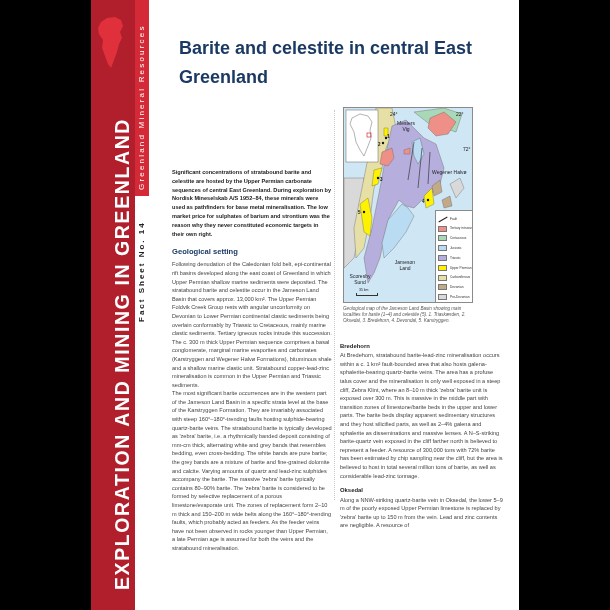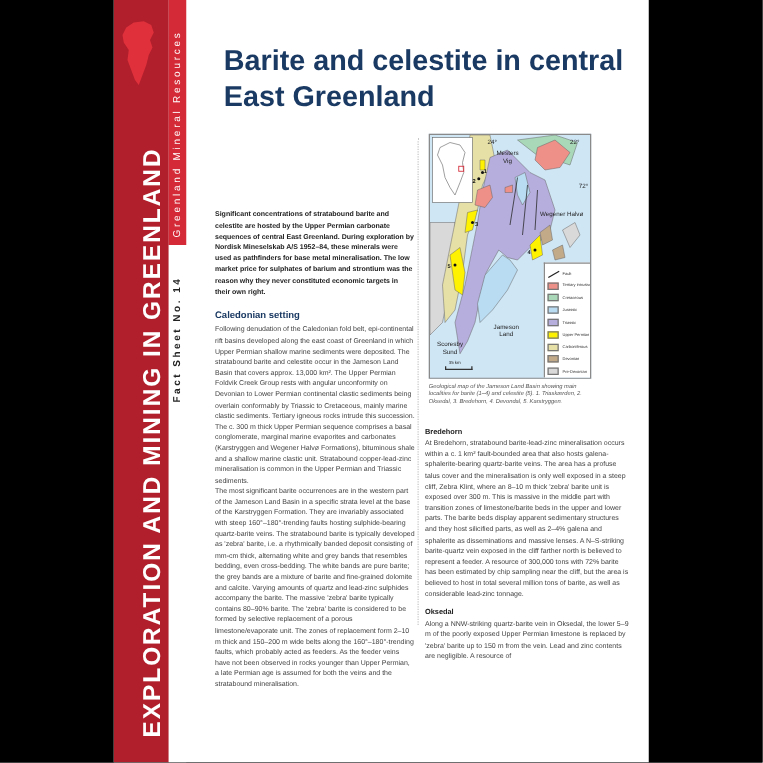--- a/index.html
+++ b/index.html
@@ -43,21 +43,21 @@
       white-space: nowrap; color: #222; font-size: 8px; font-weight: bold;
       letter-spacing: 2px; line-height: 1;
     }
     .greenland-logo {
       position: absolute; left: 2px; top: 14px; width: 36px; height: 60px;
     }
 
     
     .title {
       position: absolute; left: 88px; top: 34px; width: 330px;
-      color: #1b3a63; font-weight: bold; font-size: 23px; line-height: 29px;
+      color: #1b3a63; font-weight: bold; font-size: 18px; line-height: 29px;
     }
 
     
     .col-left {
       position: absolute; left: 81px; top: 107px; width: 160px;
       font-size: 5.6px; line-height: 8.6px; color: #444;
     }
     .col-right {
       position: absolute; left: 249px; top: 107px; width: 164px;
       font-size: 5.6px; line-height: 8.6px; color: #444;
@@ -135,21 +135,21 @@
     <div class="factsheet-label">Fact Sheet No. 14</div>
   </div>
 
   <h1 class="title">Barite and celestite in central East Greenland</h1>
 
   <div class="divider"></div>
 
   <div class="col-left">
     <p class="lead">Significant concentrations of stratabound barite and celestite are hosted by the Upper Permian carbonate sequences of central East Greenland. During exploration by Nordisk Mineselskab A/S 1952–84, these minerals were used as pathfinders for base metal mineralisation. The low market price for sulphates of barium and strontium was the reason why they never constituted economic targets in their own right.</p>
 
-    <h2 class="sec">Caledonian setting</h2>
+    <h2 class="sec">Geological setting</h2>
     <p class="body">Following denudation of the Caledonian fold belt, epi-continental rift basins developed along the east coast of Greenland in which Upper Permian shallow marine sediments were deposited. The stratabound barite and celestite occur in the Jameson Land Basin that covers approx. 13,000 km². The Upper Permian Foldvik Creek Group rests with angular unconformity on Devonian to Lower Permian continental clastic sediments being overlain conformably by Triassic to Cretaceous, mainly marine clastic sediments. Tertiary igneous rocks intrude this succession. The c. 300 m thick Upper Permian sequence comprises a basal conglomerate, marginal marine evaporites and carbonates (Karstryggen and Wegener Halvø Formations), bituminous shale and a shallow marine clastic unit. Stratabound copper-lead-zinc mineralisation is common in the Upper Permian and Triassic sediments.</p>
 
     <p class="body">The most significant barite occurrences are in the western part of the Jameson Land Basin in a specific strata level at the base of the Karstryggen Formation. They are invariably associated with steep 160°–180°-trending faults hosting sulphide-bearing quartz-barite veins. The stratabound barite is typically developed as 'zebra' barite, i.e. a rhythmically banded deposit consisting of mm-cm thick, alternating white and grey bands that resembles bedding, even cross-bedding. The white bands are pure barite; the grey bands are a mixture of barite and fine-grained dolomite and calcite. Varying amounts of quartz and lead-zinc sulphides accompany the barite. The massive 'zebra' barite typically contains 80–90% barite. The 'zebra' barite is considered to be formed by selective replacement of a porous limestone/evaporate unit. The zones of replacement form 2–10 m thick and 150–200 m wide belts along the 160°–180°-trending faults, which probably acted as feeders. As the feeder veins have not been observed in rocks younger than Upper Permian, a late Permian age is assumed for both the veins and the stratabound mineralisation.</p>
   </div>
 
   <div class="col-right">
     <div class="map-box">
       <svg width="130" height="196" viewBox="0 0 130 196">
 
         <rect x="0" y="0" width="130" height="196" fill="#cfe6f5"></rect>

